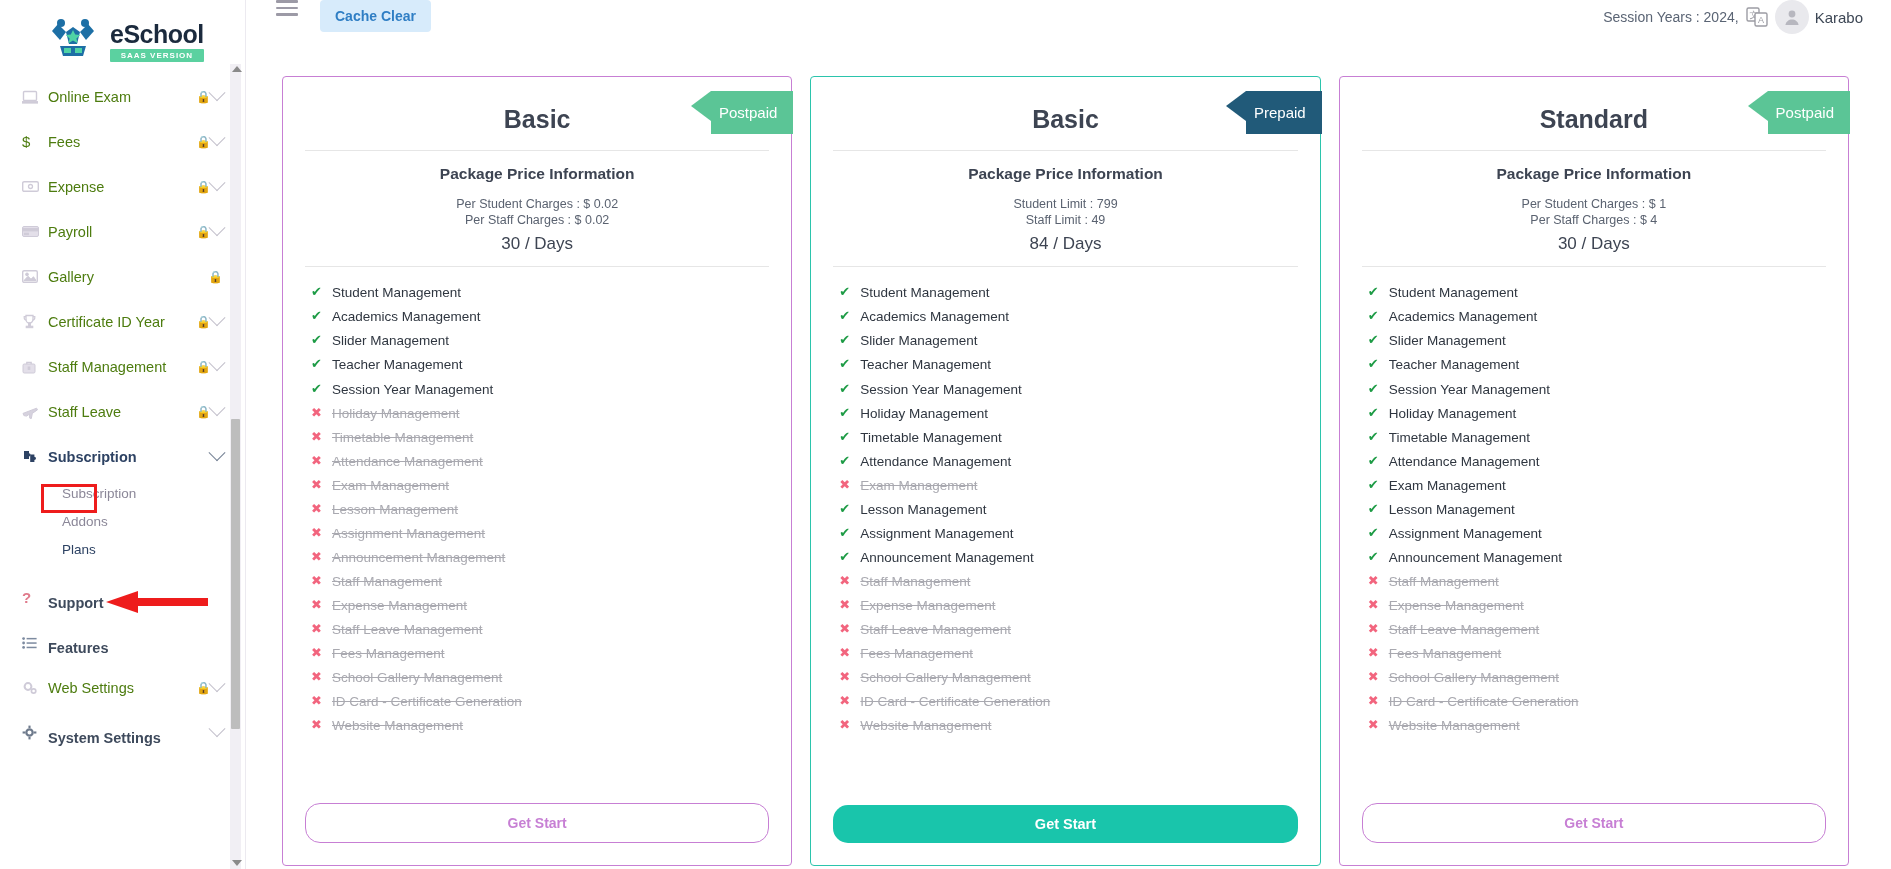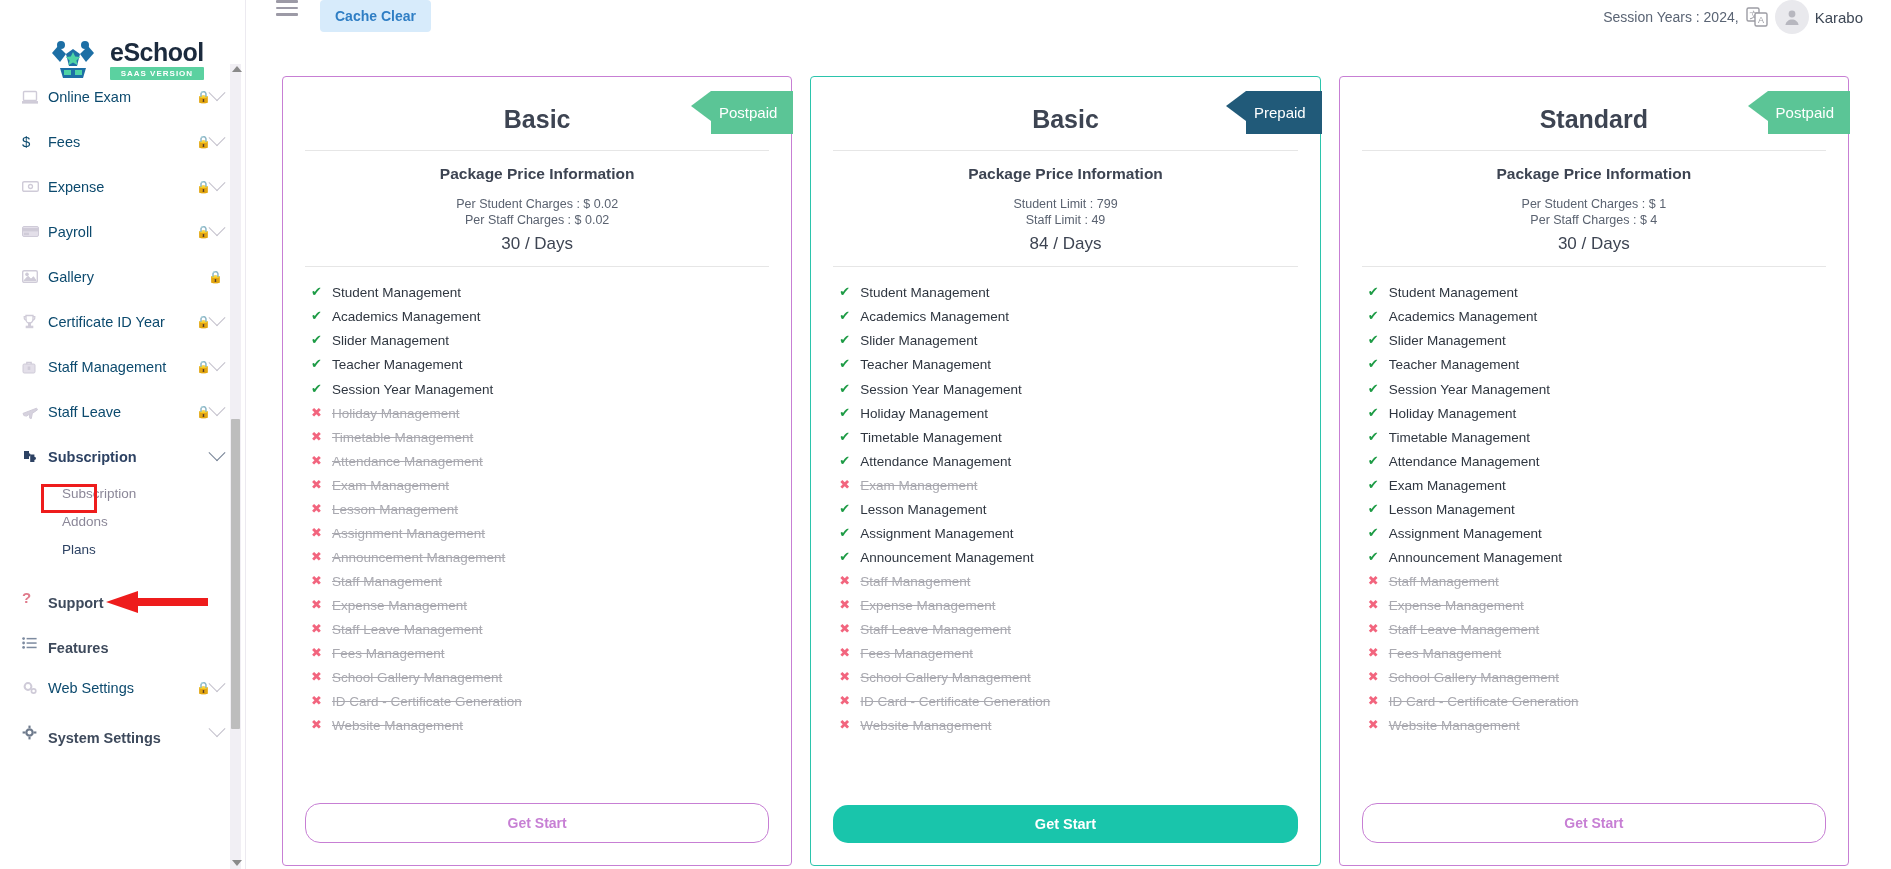--- a/index.html
+++ b/index.html
@@ -10,23 +10,22 @@
   }
   .app { position: relative; width: 1891px; height: 869px; display: flex; }
 
   
   .sidebar {
     width: 246px; height: 869px; background: #ffffff;
     position: relative; flex: 0 0 246px;
     border-right: 1px solid #eceaf0;
   }
   .brand {
-    height: 62px; display: flex; align-items: flex-start; gap: 10px;
+    height: 62px; display: flex; align-items: flex-end; gap: 10px;
     padding-left: 46px;
-    margin-top: 40px;
   }
   .brand-logo { width: 54px; height: 44px; position: relative; flex: 0 0 54px;}
   .brand-text { display: flex; flex-direction: column; align-items: center; }
   .brand-title {
     font-size: 25px; font-weight: bold; color: #1b2a3d; letter-spacing: -0.5px;
     line-height: 1;
   }
   .brand-badge {
     background: #5bd1a0; color: #ffffff; font-size: 8px; letter-spacing: 1px;
     padding: 2px 7px; margin-top: 2px; font-weight: bold; border-radius: 1px;
@@ -40,21 +39,21 @@
   .nav { padding-top: 10px; }
   .nav-item {
     display: flex; align-items: center; height: 45px;
     padding: 0 22px 0 22px; cursor: pointer; position: relative;
   }
   .nav-ico {
     width: 26px; flex: 0 0 26px; display: flex; align-items: center;
     justify-content: flex-start; font-size: 15px;
   }
   .nav-label { font-size: 14.5px; flex: 1; white-space: nowrap; }
-  .nav-item.locked .nav-label, .nav-item.locked .nav-ico { color: #0c4a6e; }
+  .nav-item.locked .nav-label, .nav-item.locked .nav-ico { color: #4d7c0f; }
   .nav-item.locked svg { stroke: #cfcbd8; fill: #cfcbd8; }
   .nav-item.active .nav-label { color: #2d4263; font-weight: bold; }
   .nav-item.plain .nav-label { color: #3e4a5c; font-weight: bold; margin-top: 10px; }
   .lock { font-size: 12px; margin-left: 6px; color: #9a96a8; }
   .nav-item.locked .lock { color: #b5b1c0; }
   .chev {
     width: 12px; height: 12px; flex: 0 0 12px; margin-left: auto;
     border-right: 1.6px solid #b9b6c3; border-bottom: 1.6px solid #b9b6c3;
     transform: rotate(45deg) translate(-3px,-3px); opacity: .85;
   }

